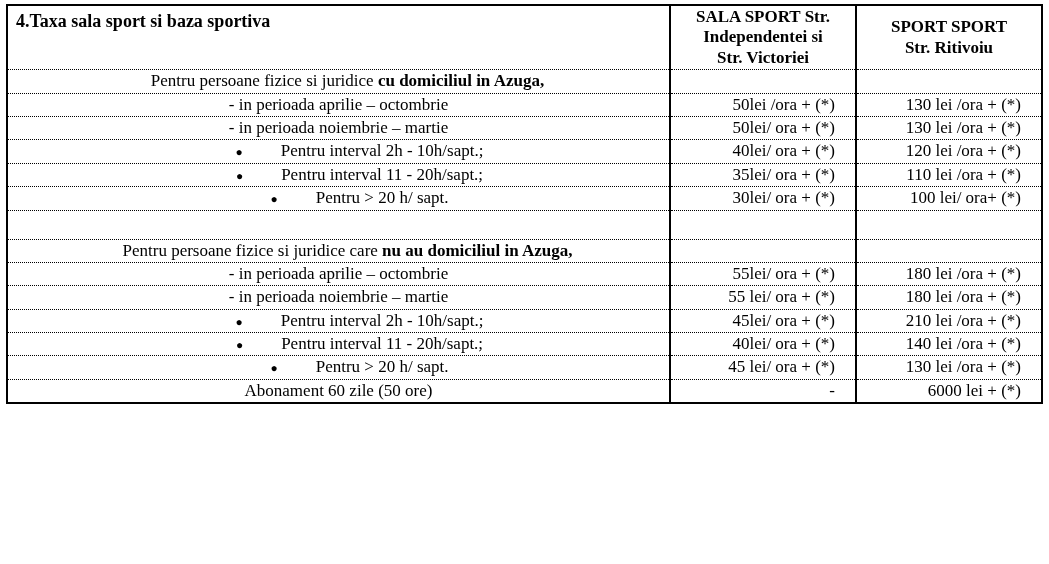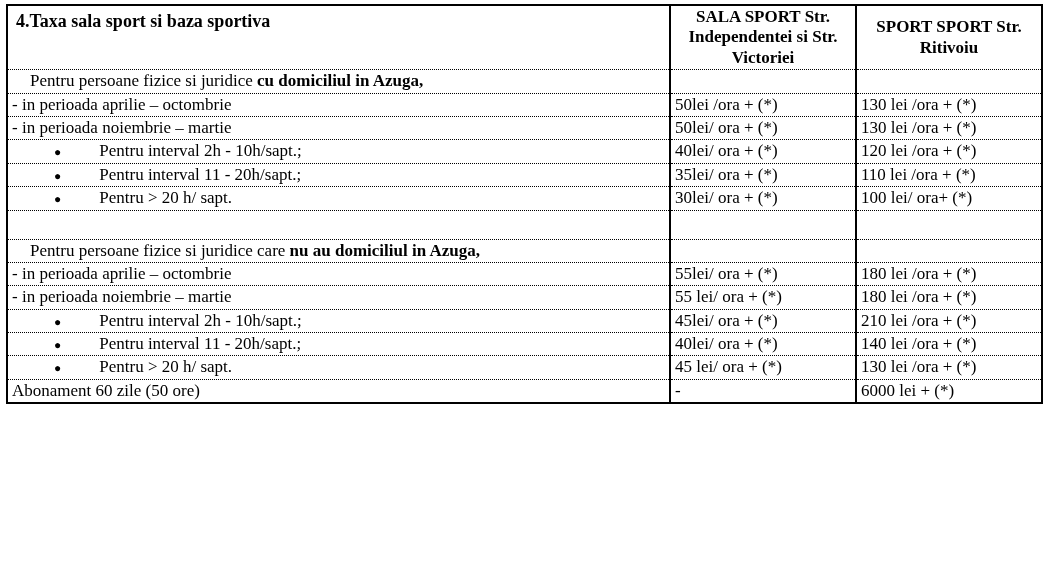--- a/index.html
+++ b/index.html
@@ -30,45 +30,45 @@
   table.fee-table col.c1 { width: 663px; }
   table.fee-table col.c2 { width: 186px; }
   table.fee-table col.c3 { width: 186px; }
 
   table.fee-table th,
   table.fee-table td {
     border-left: 2px solid #000;
     border-right: 2px solid #000;
     border-top: none;
     border-bottom: 1px dotted #000;
-    padding: 1px 4px;
+    padding: 1px 20px;
     font-size: 17px;
     line-height: 1.2;
     vertical-align: middle;
   }
   thead th {
     border-bottom: 2px solid #000;
     font-weight: bold;
     text-align: center;
     padding: 6px 6px 8px 6px;
     font-size: 17.5px;
   }
   thead th.head-title {
     text-align: left;
     vertical-align: top;
     font-size: 18px;
     padding-left: 8px;
     padding-top: 5px;
   }
   td.label {
-    text-align: left;
+    text-align: center;
     white-space: nowrap;
   }
   td.val {
-    text-align: left;
+    text-align: right;
     white-space: nowrap;
   }
   tr.spacer td {
     height: 26px;
   }
   .bold { font-weight: bold; }
   .bullet-text {
     display: inline-block;
     padding-left: 38px;
   }

